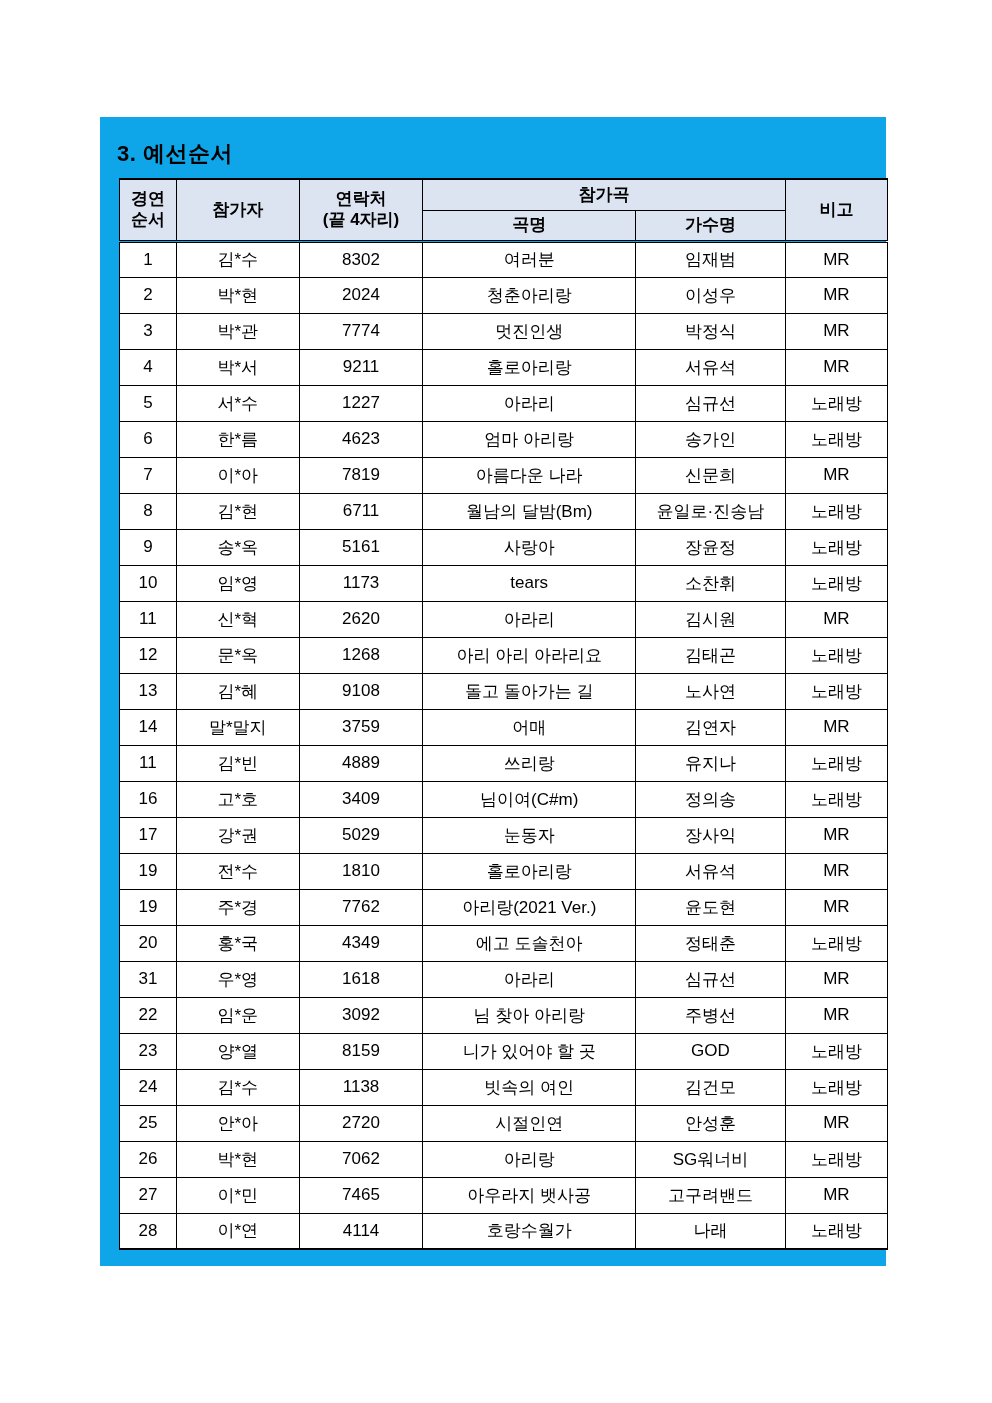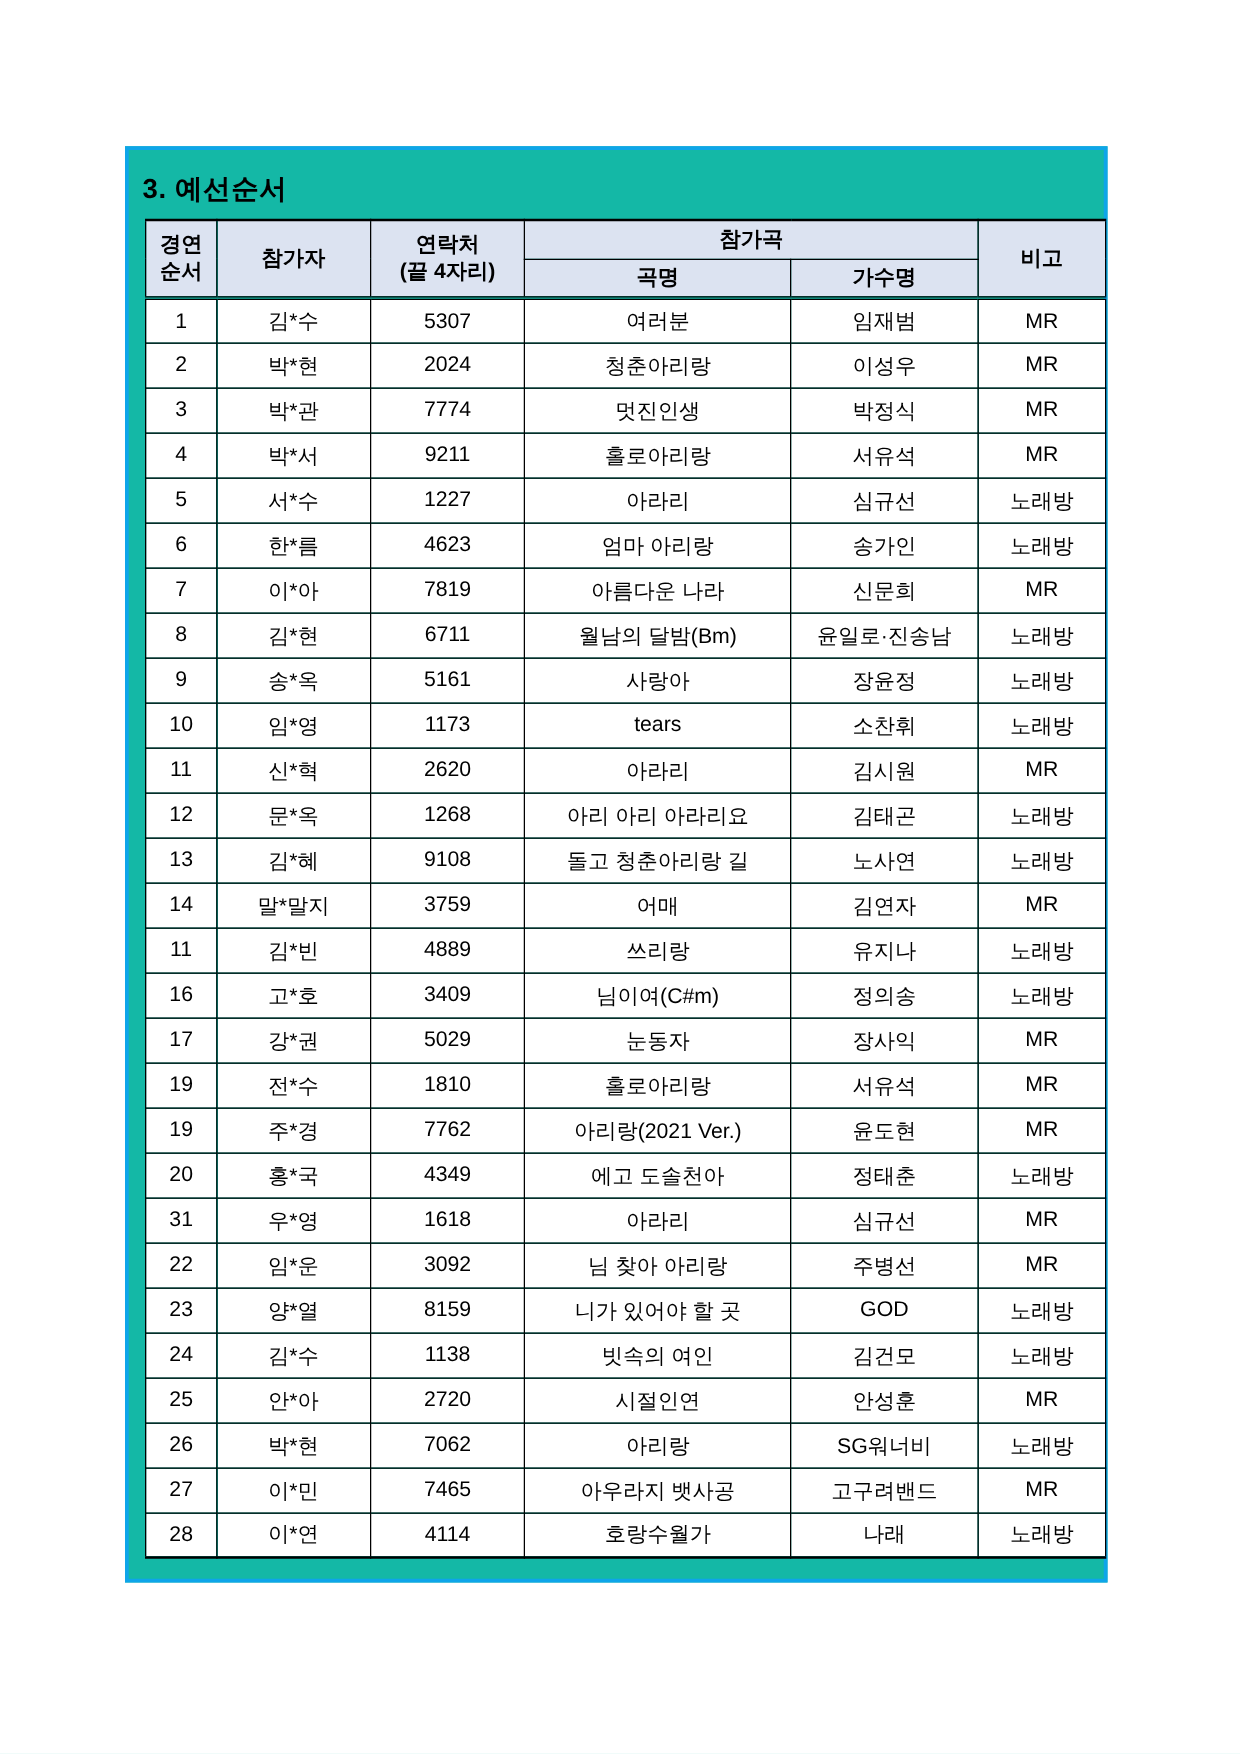--- a/index.html
+++ b/index.html
@@ -13,22 +13,22 @@
     width: 992px;
     height: 1403px;
     overflow: hidden;
   }
   .content-box {
     position: absolute;
     left: 100px;
     top: 117px;
     width: 786px;
     height: 1149px;
-    border: 3px solid #0ea5e9;
-    background: #14b8a6;
+    border: 6px solid #0ea5e9;
+    background: #0ea5e9;
   }
   .section-title {
     position: absolute;
     left: 11px;
     top: 16px;
     font-size: 22px;
     font-weight: bold;
     letter-spacing: 0.5px;
     color: #000000;
   }
@@ -97,21 +97,21 @@
       </tr>
       <tr class="h2">
         <th>곡명</th>
         <th>가수명</th>
       </tr>
     </thead>
     <tbody>
         <tr>
           <td>1</td>
           <td>김*수</td>
-          <td>5307</td>
+          <td>8302</td>
           <td>여러분</td>
           <td>임재범</td>
           <td>MR</td>
         </tr>
         <tr>
           <td>2</td>
           <td>박*현</td>
           <td>2024</td>
           <td>청춘아리랑</td>
           <td>이성우</td>
@@ -194,21 +194,21 @@
           <td>문*옥</td>
           <td>1268</td>
           <td>아리  아리  아라리요</td>
           <td>김태곤</td>
           <td>노래방</td>
         </tr>
         <tr>
           <td>13</td>
           <td>김*혜</td>
           <td>9108</td>
-          <td>돌고  청춘아리랑  길</td>
+          <td>돌고  돌아가는  길</td>
           <td>노사연</td>
           <td>노래방</td>
         </tr>
         <tr>
           <td>14</td>
           <td>말*말지</td>
           <td>3759</td>
           <td>어매</td>
           <td>김연자</td>
           <td>MR</td>

